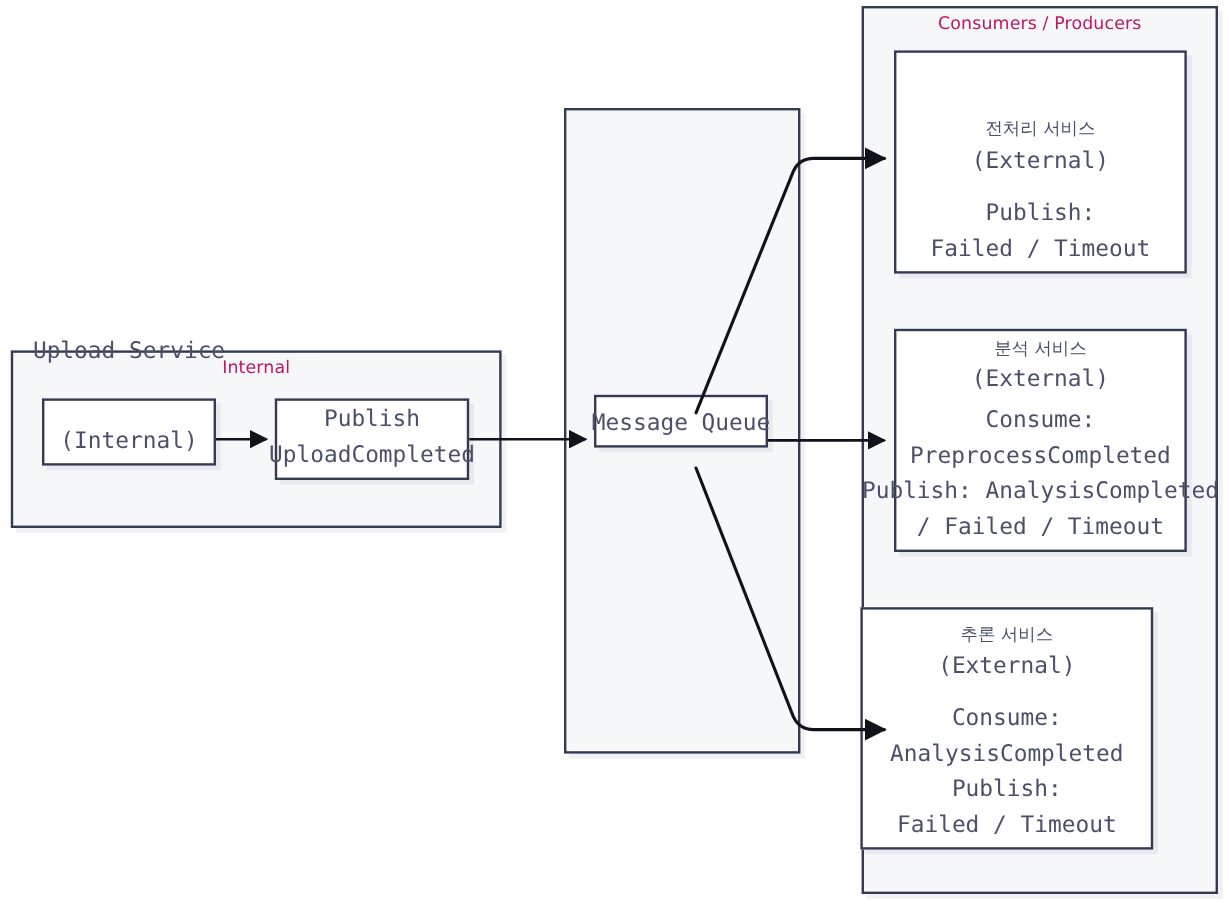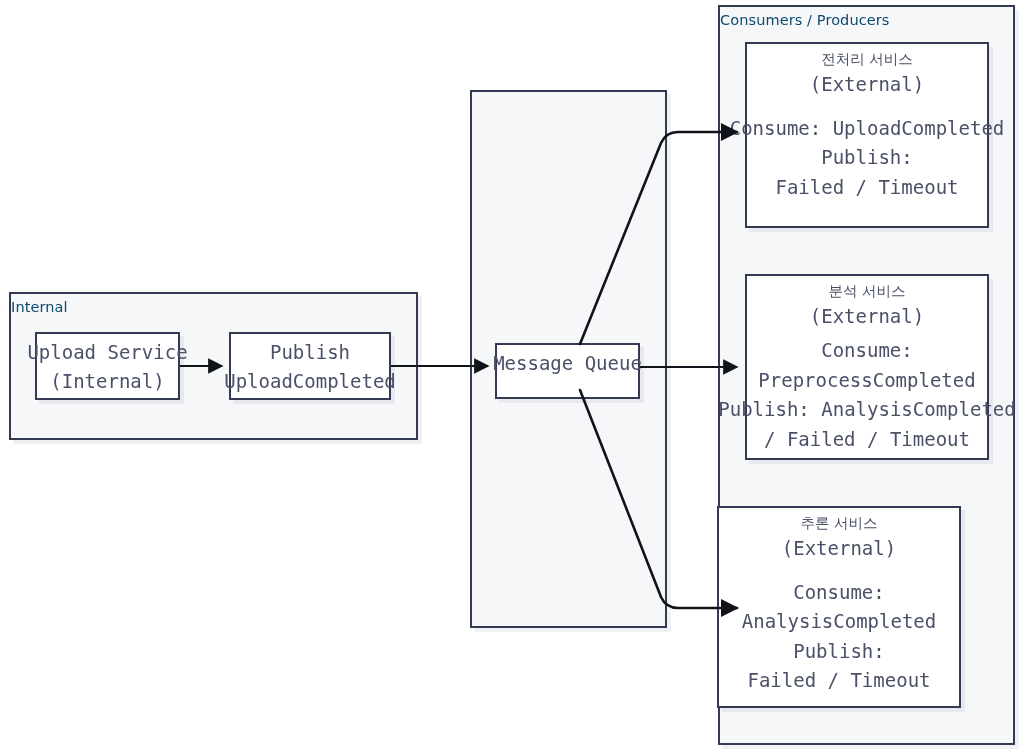--- a/index.html
+++ b/index.html
@@ -28,36 +28,37 @@
     box-sizing: border-box;
     background: #f6f7f9;
     border: 2px solid #343a52;
     box-shadow: 4px 4px 0 0 rgba(200,203,212,0.28);
   }
   .group-title {
     position: absolute;
     top: 5px;
     left: 0;
     right: 0;
+    text-align: center;
     font-size: 14.5px;
-    color: #0c4a6e;
+    color: #be185d;
     letter-spacing: 0.1px;
     white-space: nowrap;
   }
 
   .node {
     position: absolute;
     box-sizing: border-box;
     background: #ffffff;
     border: 2px solid #343a52;
     box-shadow: 4px 4px 0 0 rgba(200,203,212,0.30);
     display: flex;
     flex-direction: column;
     align-items: center;
-    justify-content: flex-start;
+    justify-content: flex-end;
     text-align: center;
     font-size: 14.5px;
     line-height: 1.55;
     color: #4a5068;
     padding: 4px 6px;
   }
   .node .ln { display: block; white-space: nowrap; }
   .node .spacer { display: block; height: 14px; }
 
   
@@ -73,47 +74,46 @@
 </style>
 </head>
 <body>
 
 <div id="diagram">
 
   <div class="group" style="left:9px; top:292px; width:409px; height:148px;">
     <div class="group-title">Internal</div>
   </div>
 
-  <div class="node" style="left:35px; top:332px; width:145px; height:68px;">
+  <div class="node" style="left:35px; top:332px; width:145px; height:56px;gap:45px;">
     <span class="ln mono">Upload Service</span>
     <span class="ln mono">(Internal)</span>
   </div>
 
   <div class="node" style="left:229px; top:332px; width:162px; height:68px;">
     <span class="ln mono">Publish</span>
     <span class="ln mono">UploadCompleted</span>
   </div>
 
   <div class="group" style="left:470px; top:90px; width:197px; height:538px;">
     <div class="group-title"></div>
   </div>
 
-  <div class="node" style="left:495px; top:343px; width:145px; height:56px;">
+  <div class="node" style="left:495px; top:329px; width:145px; height:44px;">
     <span class="ln mono">Message Queue</span>
   </div>
 
   <div class="group" style="left:718px; top:5px; width:297px; height:740px;">
     <div class="group-title">Consumers / Producers</div>
   </div>
 
   <div class="node" style="left:745px; top:42px; width:244px; height:186px;">
     <span class="ln">전처리 서비스</span>
     <span class="ln mono">(External)</span>
     <span class="spacer"></span>
-    <span class="ln mono">Consume: UploadCompleted</span>
     <span class="ln mono">Publish:</span>
     <span class="ln mono">Failed / Timeout</span>
   </div>
 
   <div class="node" style="left:745px; top:274px; width:244px; height:186px;">
     <span class="ln">분석 서비스</span>
     <span class="ln mono">(External)</span>
     <span class="spacer"></span>
     <span class="ln mono">Consume:</span>
     <span class="ln mono">PreprocessCompleted</span>

